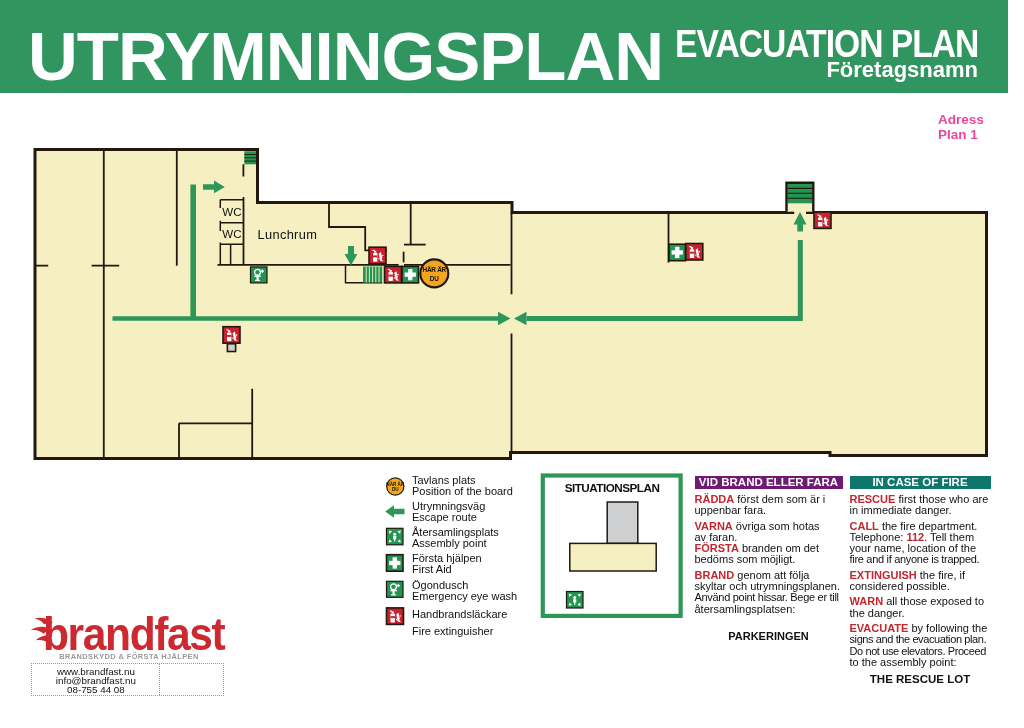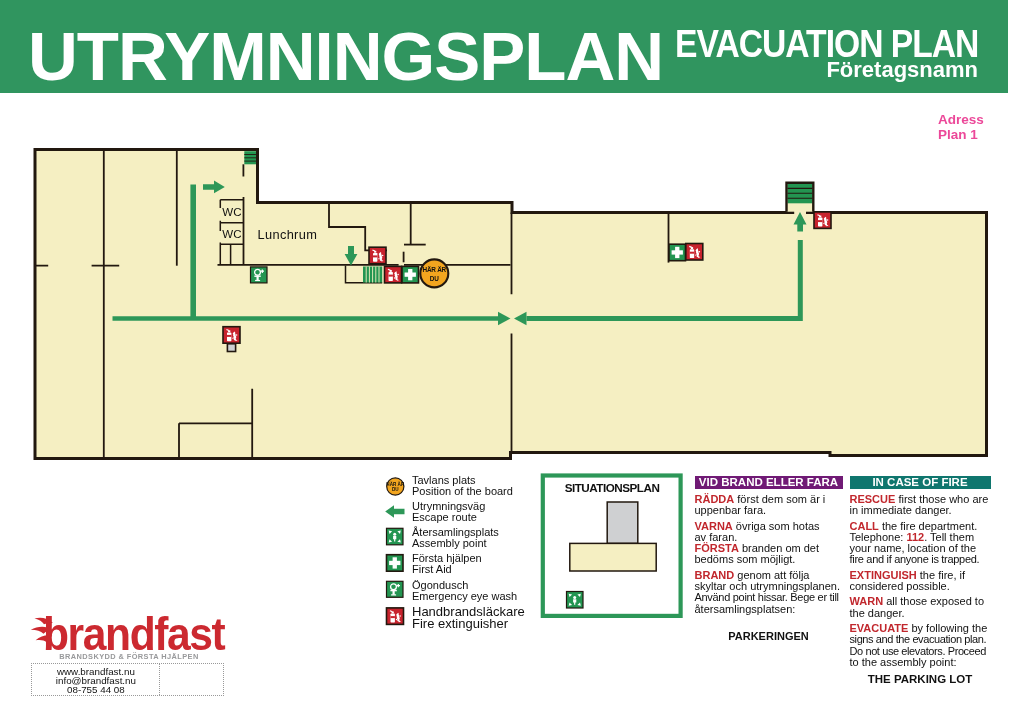--- a/index.html
+++ b/index.html
@@ -195,21 +195,21 @@
 <div class="htext" style="left:412px;top:474.5px;font-size:11px;line-height:11.3px;color:#111;">Tavlans plats<br>Position of the board</div>
 
 <div class="htext" style="left:412px;top:500.8px;font-size:11px;line-height:11.3px;color:#111;">Utrymningsväg<br>Escape route</div>
 
 <div class="htext" style="left:412px;top:526.9px;font-size:11px;line-height:11.3px;color:#111;">Återsamlingsplats<br>Assembly point</div>
 
 <div class="htext" style="left:412px;top:553.2px;font-size:11px;line-height:11.3px;color:#111;">Första hjälpen<br>First Aid</div>
 
 <div class="htext" style="left:412px;top:579.5px;font-size:11px;line-height:11.3px;color:#111;">Ögondusch<br>Emergency eye wash</div>
 
-<div class="htext" style="left:412px;top:605.8px;font-size:13px;line-height:12px;color:#111;">Handbrandsläckare<br>Fire extinguisher</div>
+<div class="htext" style="left:412px;top:605.8px;font-size:11px;line-height:17px;color:#111;">Handbrandsläckare<br>Fire extinguisher</div>
 
 <div class="htext" style="left:543px;top:480.5px;width:138px;text-align:center;font-size:11.7px;font-weight:bold;color:#111;letter-spacing:-0.5px;">SITUATIONSPLAN</div>
 
 <div class="htext" style="left:694.5px;top:476px;width:148px;font-size:11px;line-height:11.3px;color:#111;">
 
   <div style="background:#701a75;color:#fff;font-weight:bold;font-size:11.5px;text-align:center;height:13px;line-height:13px;margin-bottom:5px;">VID BRAND ELLER FARA</div>
 
   <div style="margin-bottom:4px;"><b style="color:#c1272d;">RÄDDA</b> först dem som är i<br>uppenbar fara.</div>
 
 
@@ -229,21 +229,21 @@
   <div style="margin-bottom:4px;"><b style="color:#c1272d;">RESCUE</b> first those who are<br>in immediate danger.</div>
 
   <div style="margin-bottom:4px;"><b style="color:#c1272d;">CALL</b> the fire department.<br>Telephone: <b style="color:#c1272d;">112</b>. Tell them<br>your name, location of the<br><span style="letter-spacing:-0.3px;">fire and if anyone is trapped.</span></div>
 
   <div style="margin-bottom:4px;"><b style="color:#c1272d;">EXTINGUISH</b> the fire, if<br>considered possible.</div>
 
   <div style="margin-bottom:4px;"><b style="color:#c1272d;">WARN</b> all those exposed to<br>the danger.</div>
 
   <div><b style="color:#c1272d;margin-top:12px;">EVACUATE</b> by following the<br><span style="letter-spacing:-0.4px;">signs and the evacuation plan.</span><br><span style="letter-spacing:-0.4px;">Do not use elevators. Proceed</span><br>to the assembly point:</div>
 
-  <div style="margin-top:6px;text-align:center;font-weight:bold;font-size:11.5px;">THE PARKING LOT</div>
+  <div style="margin-top:6px;text-align:center;font-weight:bold;font-size:11.5px;">THE RESCUE LOT</div>
 </div>
 
 <div class="htext" style="left:43px;top:607px;font-size:46px;font-weight:bold;color:#cc2930;transform:scaleX(0.925);transform-origin:0 0;letter-spacing:-1.5px;">brandfast</div>
 
 <div class="htext" style="left:31px;top:651.5px;width:196px;text-align:center;font-size:7.4px;font-weight:bold;color:#98999b;letter-spacing:0.42px;">BRANDSKYDD &amp; FÖRSTA HJÄLPEN</div>
 
 <div class="htext" style="left:31.4px;top:663px;width:191px;height:31px;border:1px dotted #999;">
 
   <div style="position:absolute;left:127px;top:0;width:1px;height:31px;border-left:1px dotted #999;"></div>
 

